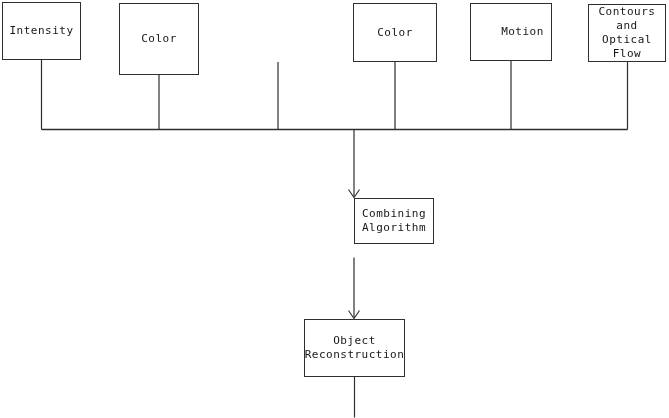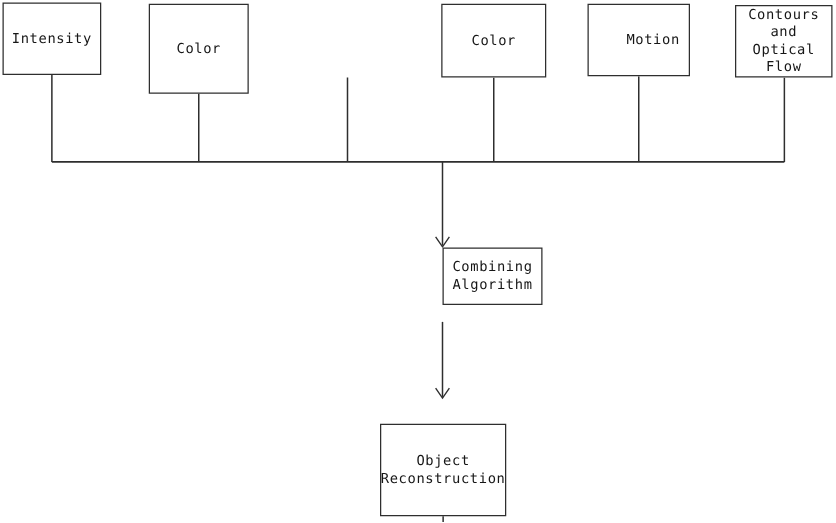--- a/index.html
+++ b/index.html
@@ -43,21 +43,21 @@
     color: var(--text);
     letter-spacing: 0.5px;
   }
   .n-intensity  { left: 2px;   top: 2px;   width: 79px;  height: 58px; }
   .n-color      { left: 119px; top: 3px;   width: 80px;  height: 72px; }
   .n-texture    { left: 236px; top: 3px;   width: 84px;  height: 59px; }
   .n-depth      { left: 353px; top: 3px;   width: 84px;  height: 59px; }
   .n-motion     { left: 470px; top: 3px;   width: 82px;  height: 58px; padding-left: 23px; }
   .n-contours   { left: 588px; top: 4px;   width: 78px;  height: 58px; }
   .n-combining  { left: 314px; top: 198px; width: 80px;  height: 46px; margin-left: 40px; }
-  .n-object     { left: 304px; top: 319px; width: 101px; height: 74px; margin-top: 20px; }
+  .n-object     { left: 304px; top: 319px; width: 101px; height: 58px; }
 </style>
 </head>
 <body>
 
 <div class="canvas">
 
   <svg class="wires" viewBox="0 0 669 418" xmlns="http://www.w3.org/2000/svg" aria-hidden="true">
 
     <path d="M41.5 60 V129.5
              M159 59 V129.5

